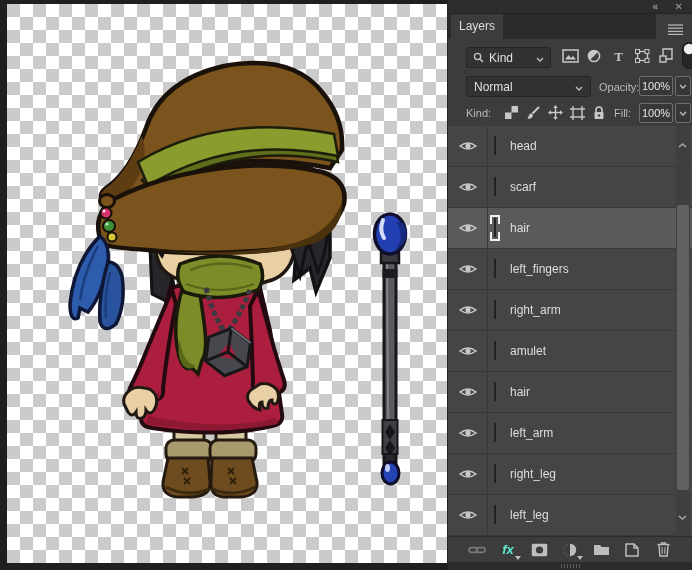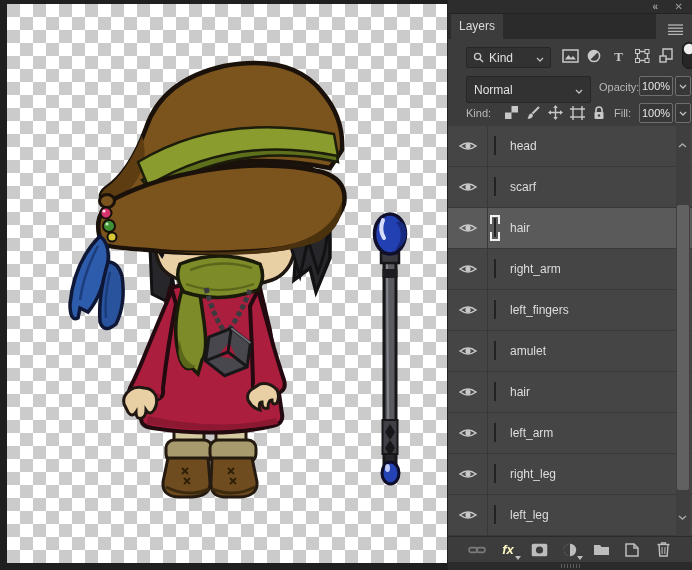--- a/index.html
+++ b/index.html
@@ -28,21 +28,21 @@
 
   .row{position:absolute;left:10px;width:100%;}
   .filter-row{top:39px;height:33px;}
   .blend-row{top:72px;height:27px;}
   .lock-row{top:99px;height:27px;}
 
   .combo{position:absolute;background:#323232;border:1px solid #262626;border-radius:2px;
          box-sizing:border-box;display:flex;align-items:center;font-size:12px;color:#e0e0e0;}
   #kind-combo{left:8px;top:8px;width:85px;height:21px;padding:0 6px;gap:5px;}
   #kind-combo .chev{margin-left:auto;}
-  #blend-combo{left:8px;top:4px;width:125px;height:27px;padding:0 7px;}
+  #blend-combo{left:8px;top:4px;width:125px;height:21px;padding:0 7px;}
   #blend-combo .chev{margin-left:auto;}
 
   .filter-icons{position:absolute;left:100px;top:0;height:33px;display:flex;align-items:center;}
   .ficon{width:24px;display:flex;justify-content:center;align-items:center;cursor:default;}
   .ficon.pill{width:22px;}
 
   .lbl{position:absolute;font-size:11px;color:#b9b9b9;}
   .valbox{position:absolute;left:181px;width:34px;height:20px;border:1px solid #6e6e6e;border-radius:2px;
           box-sizing:border-box;font-size:11px;color:#e6e6e6;text-align:center;line-height:18px;background:#373737;}
   .chevbox{position:absolute;left:217px;width:16px;height:20px;border:1px solid #6e6e6e;border-radius:2px;
@@ -73,21 +73,21 @@
   .scrollbar{position:absolute;right:2px;top:126px;width:14px;height:410px;background:#3f3f3f;}
   .scroll-thumb{position:absolute;left:1px;top:79px;width:12px;height:285px;background:#616161;border-radius:2px;}
   .scroll-up{position:absolute;left:2px;top:8px;}
   .scroll-down{position:absolute;left:2px;bottom:12px;}
 
   
   .bottom-toolbar{position:absolute;left:0;top:536px;width:100%;height:26px;background:#3c3c3c;
                   border-top:1px solid #2c2c2c;box-sizing:border-box;display:flex;align-items:center;
                   justify-content:center;gap:13px;}
   .tbtn{position:relative;display:flex;align-items:center;justify-content:center;width:18px;cursor:default;}
-  .fx-label{font-size:13px;font-style:italic;font-weight:bold;color:#fef9c3;line-height:14px;}
+  .fx-label{font-size:13px;font-style:italic;font-weight:bold;color:#5eead4;line-height:14px;}
   .mini-caret{position:absolute;right:-4px;bottom:-3px;width:0;height:0;
               border-left:3px solid transparent;border-right:3px solid transparent;border-top:4px solid #bdbdbd;}
   .panel-footer{position:absolute;left:0;top:562px;width:100%;height:8px;background:#2b2b2b;
                 display:flex;align-items:center;justify-content:center;gap:2px;}
   .panel-footer i{width:1px;height:4px;background:#5d5d5d;}
 </style>
 </head>
 <body>
 
 <div id="app">
@@ -386,35 +386,35 @@
     <span class="layer-label">hair</span>
   </div>
           <div class="layer-row">
     <span class="eye-cell">
       <svg width="18" height="12" viewBox="0 0 18 12">
         <path d="M1 6 Q9 0 17 6 Q9 12 1 6 Z" fill="none" stroke="#c9c9c9" stroke-width="1.5"></path>
         <circle cx="9" cy="6" r="2.6" fill="#c9c9c9"></circle>
       </svg>
     </span>
     <span class="thumbwrap">
+      <span class="thumb"><span class="sprite" style="left: 46%; top: 50%; width: 9%; height: 9%; background: rgb(228, 203, 158);"></span></span>
+    </span>
+    <span class="layer-label">left_fingers</span>
+  </div>
+          <div class="layer-row">
+    <span class="eye-cell">
+      <svg width="18" height="12" viewBox="0 0 18 12">
+        <path d="M1 6 Q9 0 17 6 Q9 12 1 6 Z" fill="none" stroke="#c9c9c9" stroke-width="1.5"></path>
+        <circle cx="9" cy="6" r="2.6" fill="#c9c9c9"></circle>
+      </svg>
+    </span>
+    <span class="thumbwrap">
       <span class="thumb"><span class="sprite" style="left: 32%; top: 48%; width: 13%; height: 22%; background: rgb(168, 29, 60);"></span></span>
     </span>
     <span class="layer-label">right_arm</span>
-  </div>
-          <div class="layer-row">
-    <span class="eye-cell">
-      <svg width="18" height="12" viewBox="0 0 18 12">
-        <path d="M1 6 Q9 0 17 6 Q9 12 1 6 Z" fill="none" stroke="#c9c9c9" stroke-width="1.5"></path>
-        <circle cx="9" cy="6" r="2.6" fill="#c9c9c9"></circle>
-      </svg>
-    </span>
-    <span class="thumbwrap">
-      <span class="thumb"><span class="sprite" style="left: 46%; top: 50%; width: 9%; height: 9%; background: rgb(228, 203, 158);"></span></span>
-    </span>
-    <span class="layer-label">left_fingers</span>
   </div>
           <div class="layer-row">
     <span class="eye-cell">
       <svg width="18" height="12" viewBox="0 0 18 12">
         <path d="M1 6 Q9 0 17 6 Q9 12 1 6 Z" fill="none" stroke="#c9c9c9" stroke-width="1.5"></path>
         <circle cx="9" cy="6" r="2.6" fill="#c9c9c9"></circle>
       </svg>
     </span>
     <span class="thumbwrap">
       <span class="thumb"><span class="sprite" style="left: 44%; top: 44%; width: 11%; height: 13%; background: rgb(58, 58, 64);"></span></span>

